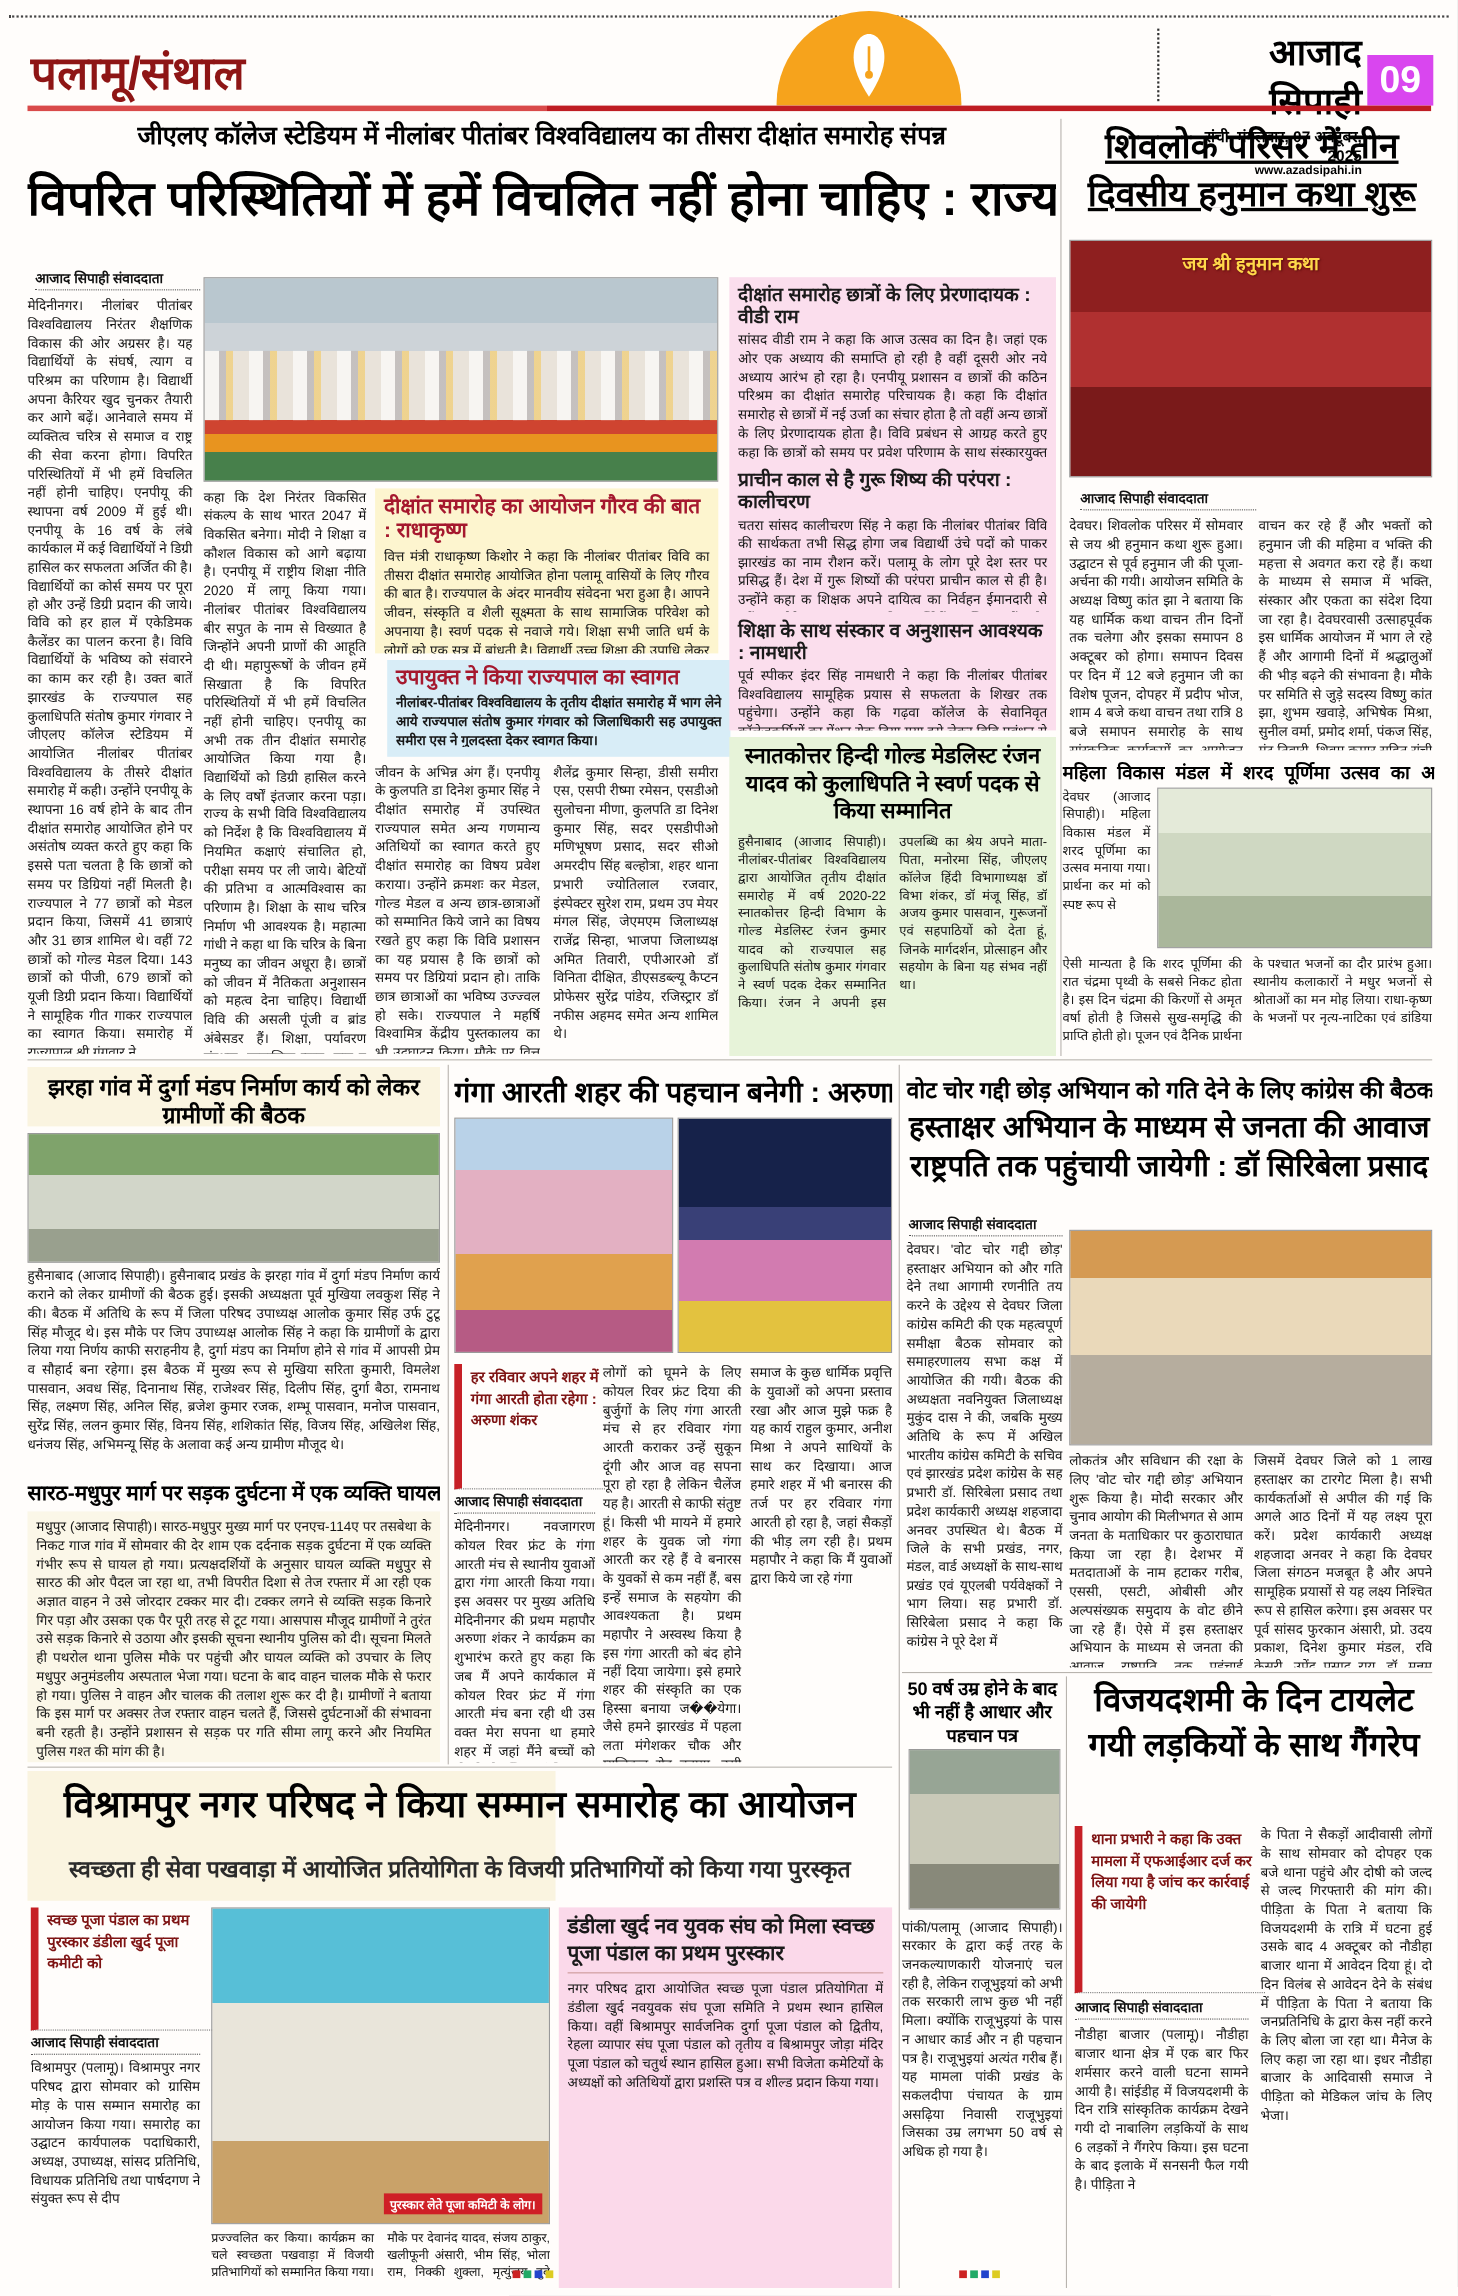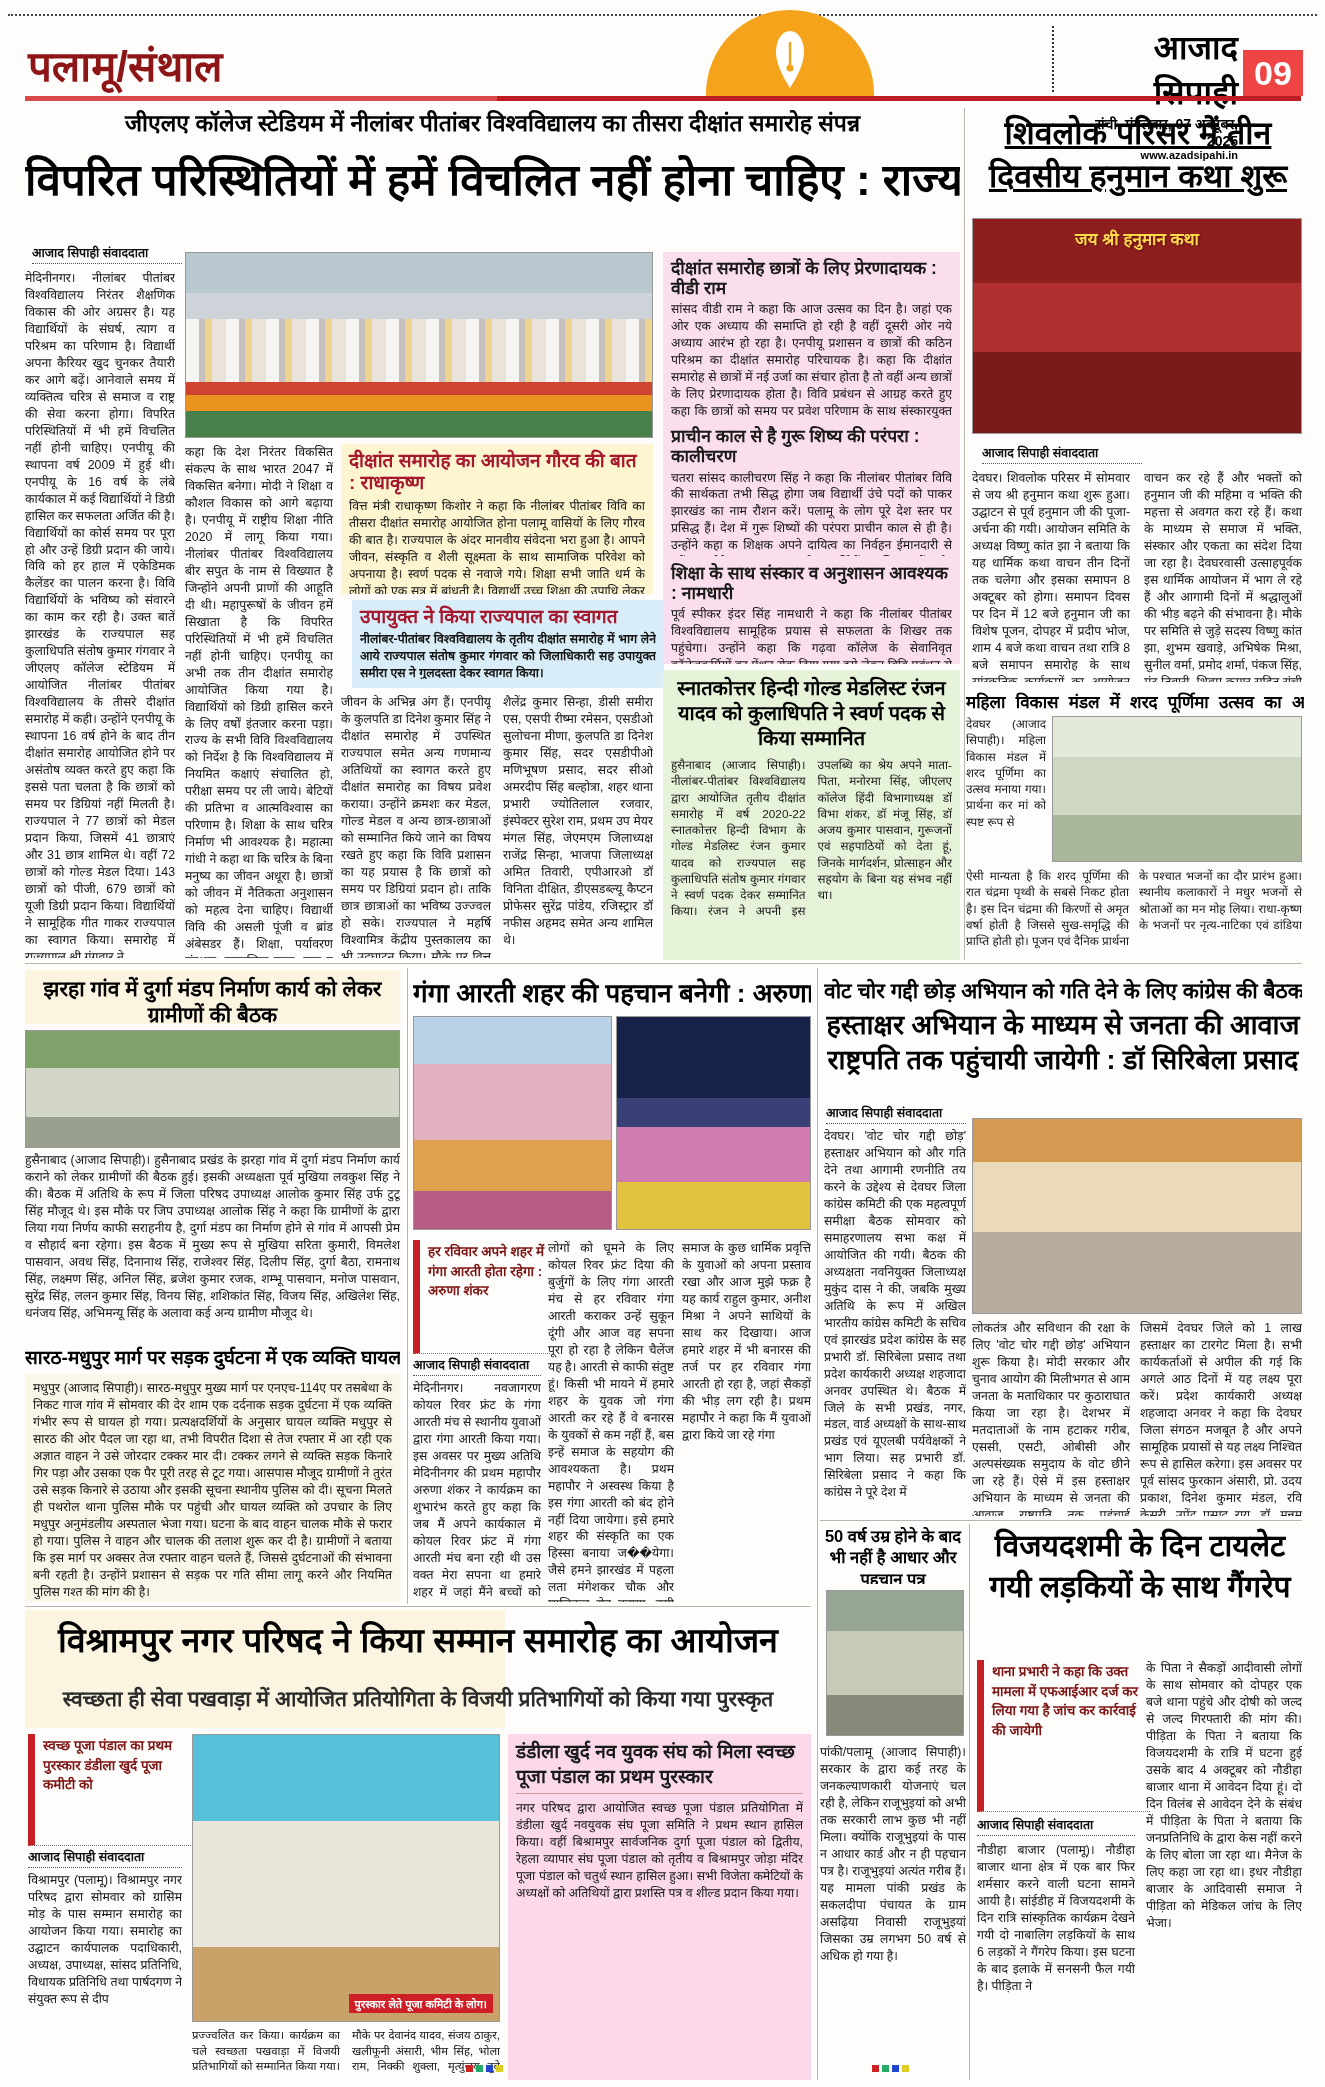--- a/index.html
+++ b/index.html
@@ -51,21 +51,21 @@
         <circle cx="20" cy="40" r="3.6" fill="#f6a31c"></circle>
       </svg>
     </span>
   </div>
   <div class="abs" style="left:1052px;top:26px;height:66px;border-left:2px dotted #333;"></div>
   <div class="abs" style="left:1062px;top:24px;width:176px;text-align:right;">
     <div class="hl" style="font-size:33px;">आजाद सिपाही</div>
     <div class="hl" style="font-size:14px;margin-top:0;">रांची, मंगलवार, 07 अक्टूबर, 2025</div>
     <div class="hl" style="font-size:11px;">www.azadsipahi.in</div>
   </div>
-  <div class="abs hl center" style="left:1243px;top:50px;width:60px;height:46px;background:#ef4444;color:#fff;font-size:34px;line-height:46px;">09</div>
+  <div class="abs hl center" style="left:1243px;top:50px;width:60px;height:46px;background:#d946ef;color:#fff;font-size:34px;line-height:46px;">09</div>
   <div class="abs" style="left:25px;top:96px;width:1276px;height:5px;background:linear-gradient(to right,#d94a4a 0 37%,#bf1d23 37%);"></div>
 
   <div class="abs hl center nowrap" style="left:30px;top:106px;width:925px;font-size:23px;">जीएलए कॉलेज स्टेडियम में नीलांबर पीतांबर विश्वविद्यालय का तीसरा दीक्षांत समारोह संपन्न</div>
   <div class="abs hl center nowrap" style="left:25px;top:148px;width:935px;font-size:44px;">विपरित परिस्थितियों में हमें विचलित नहीं होना चाहिए : राज्यपाल</div>
   <div class="abs byline" style="left:32px;top:244px;width:150px;">आजाद सिपाही संवाददाता</div>
   <div class="abs body-text" style="left:25px;top:270px;width:150px;height:688px;">मेदिनीनगर। नीलांबर पीतांबर विश्वविद्यालय निरंतर शैक्षणिक विकास की ओर अग्रसर है। यह विद्यार्थियों के संघर्ष, त्याग व परिश्रम का परिणाम है। विद्यार्थी अपना कैरियर खुद चुनकर तैयारी कर आगे बढ़ें। आनेवाले समय में व्यक्तित्व चरित्र से समाज व राष्ट्र की सेवा करना होगा। विपरित परिस्थितियों में भी हमें विचलित नहीं होनी चाहिए। एनपीयू की स्थापना वर्ष 2009 में हुई थी। एनपीयू के 16 वर्ष के लंबे कार्यकाल में कई विद्यार्थियों ने डिग्री हासिल कर सफलता अर्जित की है। विद्यार्थियों का कोर्स समय पर पूरा हो और उन्हें डिग्री प्रदान की जाये। विवि को हर हाल में एकेडिमक कैलेंडर का पालन करना है। विवि विद्यार्थियों के भविष्य को संवारने का काम कर रही है। उक्त बातें झारखंड के राज्यपाल सह कुलाधिपति संतोष कुमार गंगवार ने जीएलए कॉलेज स्टेडियम में आयोजित नीलांबर पीतांबर विश्वविद्यालय के तीसरे दीक्षांत समारोह में कही। उन्होंने एनपीयू के स्थापना 16 वर्ष होने के बाद तीन दीक्षांत समारोह आयोजित होने पर असंतोष व्यक्त करते हुए कहा कि इससे पता चलता है कि छात्रों को समय पर डिग्रियां नहीं मिलती है। राज्यपाल ने 77 छात्रों को मेडल प्रदान किया, जिसमें 41 छात्राएं और 31 छात्र शामिल थे। वहीं 72 छात्रों को गोल्ड मेडल दिया। 143 छात्रों को पीजी, 679 छात्रों को यूजी डिग्री प्रदान किया। विद्यार्थियों ने सामूहिक गीत गाकर राज्यपाल का स्वागत किया। समारोह में राज्यपाल श्री गंगवार ने</div>
   <div class="abs photo ph-stage" style="left:185px;top:252px;width:468px;height:186px;"></div>
   <div class="abs body-text" style="left:185px;top:444px;width:148px;height:514px;">कहा कि देश निरंतर विकसित संकल्प के साथ भारत 2047 में विकसित बनेगा। मोदी ने शिक्षा व कौशल विकास को आगे बढ़ाया है। एनपीयू में राष्ट्रीय शिक्षा नीति 2020 में लागू किया गया। नीलांबर पीतांबर विश्वविद्यालय बीर सपुत के नाम से विख्यात है जिन्होंने अपनी प्राणों की आहूति दी थी। महापुरूषों के जीवन हमें सिखाता है कि विपरित परिस्थितियों में भी हमें विचलित नहीं होनी चाहिए। एनपीयू का अभी तक तीन दीक्षांत समारोह आयोजित किया गया है। विद्यार्थियों को डिग्री हासिल करने के लिए वर्षों इंतजार करना पड़ा। राज्य के सभी विवि विश्वविद्यालय को निर्देश है कि विश्वविद्यालय में नियमित कक्षाएं संचालित हो, परीक्षा समय पर ली जाये। बेटियों की प्रतिभा व आत्मविश्वास का परिणाम है। शिक्षा के साथ चरित्र निर्माण भी आवश्यक है। महात्मा गांधी ने कहा था कि चरित्र के बिना मनुष्य का जीवन अधूरा है। छात्रों को जीवन में नैतिकता अनुशासन को महत्व देना चाहिए। विद्यार्थी विवि की असली पूंजी व ब्रांड अंबेसडर हैं। शिक्षा, पर्यावरण संरक्षण, सामाजिक न्याय, ज्ञान व कौशल</div>
 
   <div class="abs boxpad" style="left:341px;top:444px;width:312px;height:150px;background:#fdf5cf;">

